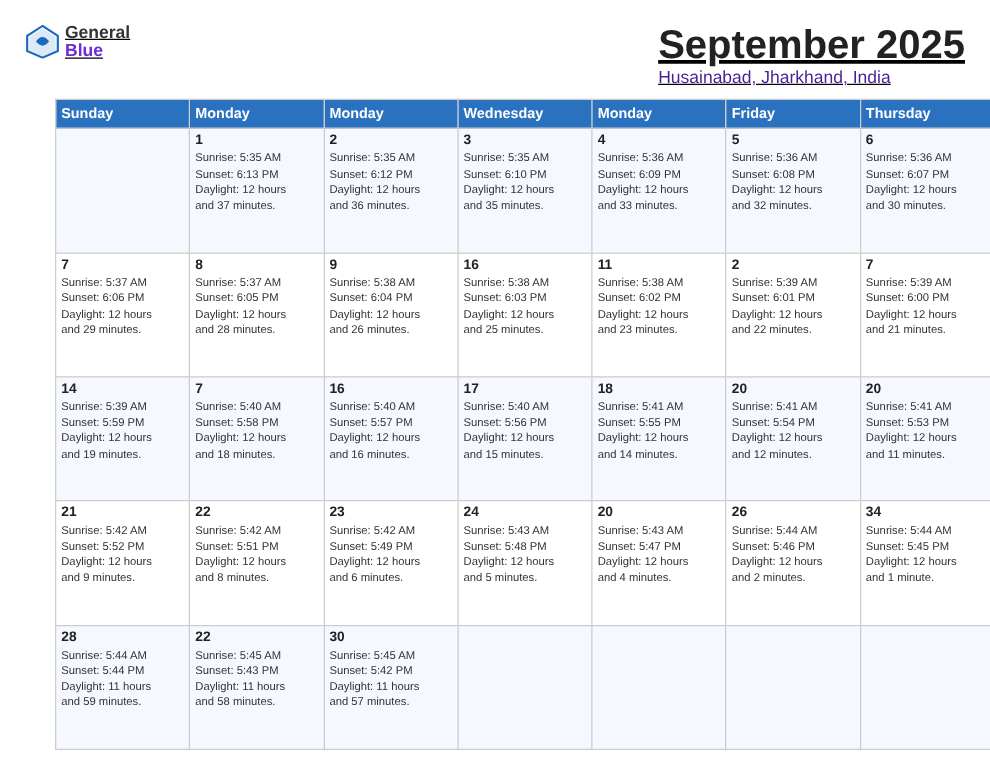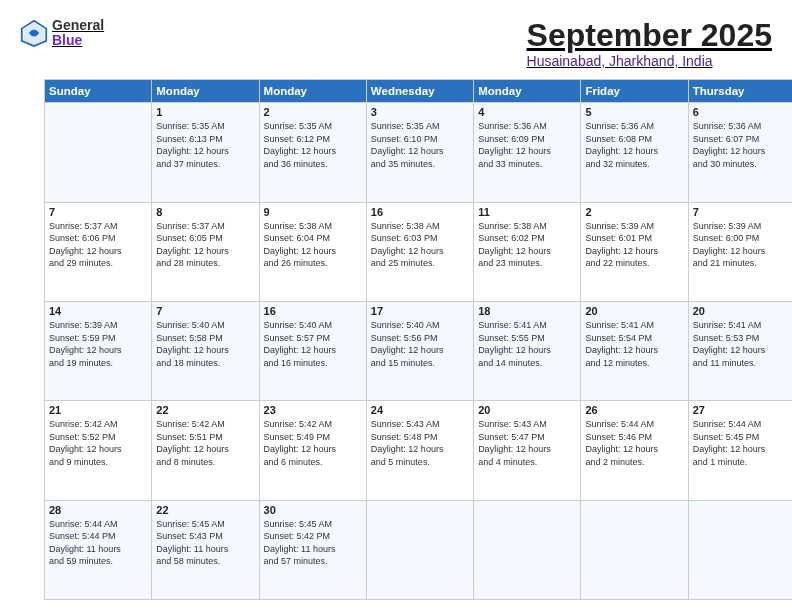--- a/index.html
+++ b/index.html
@@ -323,21 +323,21 @@
 and 4 minutes.</div>
           </td>
           <td>
             <span class="day-num">26</span>
             <div class="day-info" style="white-space: pre-line;">Sunrise: 5:44 AM
 Sunset: 5:46 PM
 Daylight: 12 hours
 and 2 minutes.</div>
           </td>
           <td>
-            <span class="day-num">27</span>
+            <span class="day-num">34</span>
             <div class="day-info" style="white-space: pre-line;">Sunrise: 5:44 AM
 Sunset: 5:45 PM
 Daylight: 12 hours
 and 1 minute.</div>
           </td>
         </tr>
         <tr>
           <td>
             <span class="day-num">28</span>
             <div class="day-info" style="white-space: pre-line;">Sunrise: 5:44 AM

